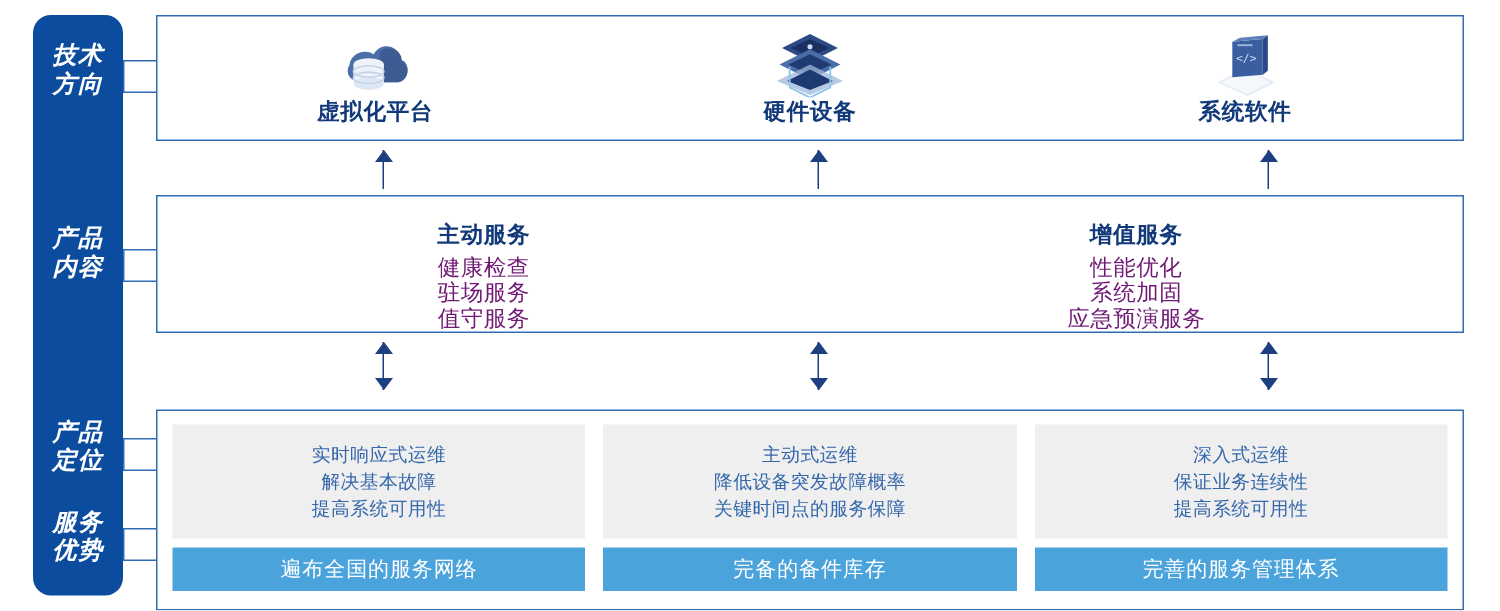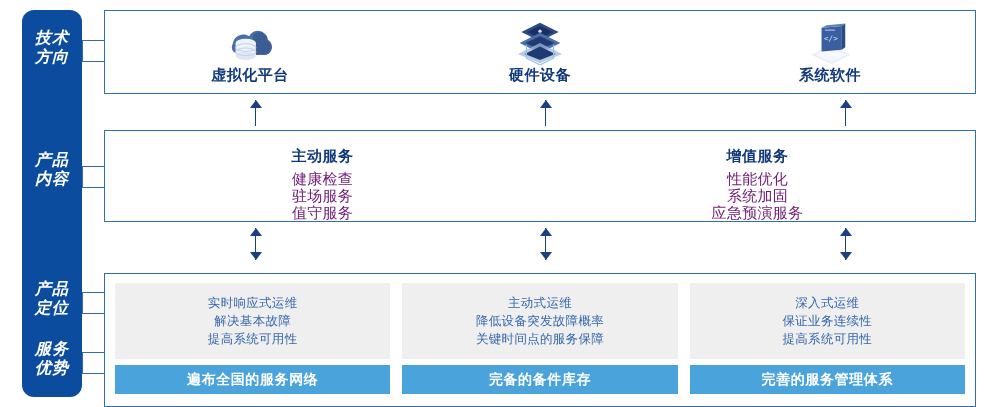--- a/index.html
+++ b/index.html
@@ -150,21 +150,20 @@
   }
   .blue-bar{
     background:#4ba3dc;
     height:29px;
     display:flex;
     align-items:center;
     justify-content:center;
     color:#ffffff;
     font-size:14px;
     letter-spacing:0.6px;
-    font-weight:bold;
   }
 
   
   .arrow-wrap{
     position:absolute;
     width:14px;
   }
   .arrow-stem{
     position:absolute;
     left:6px;

